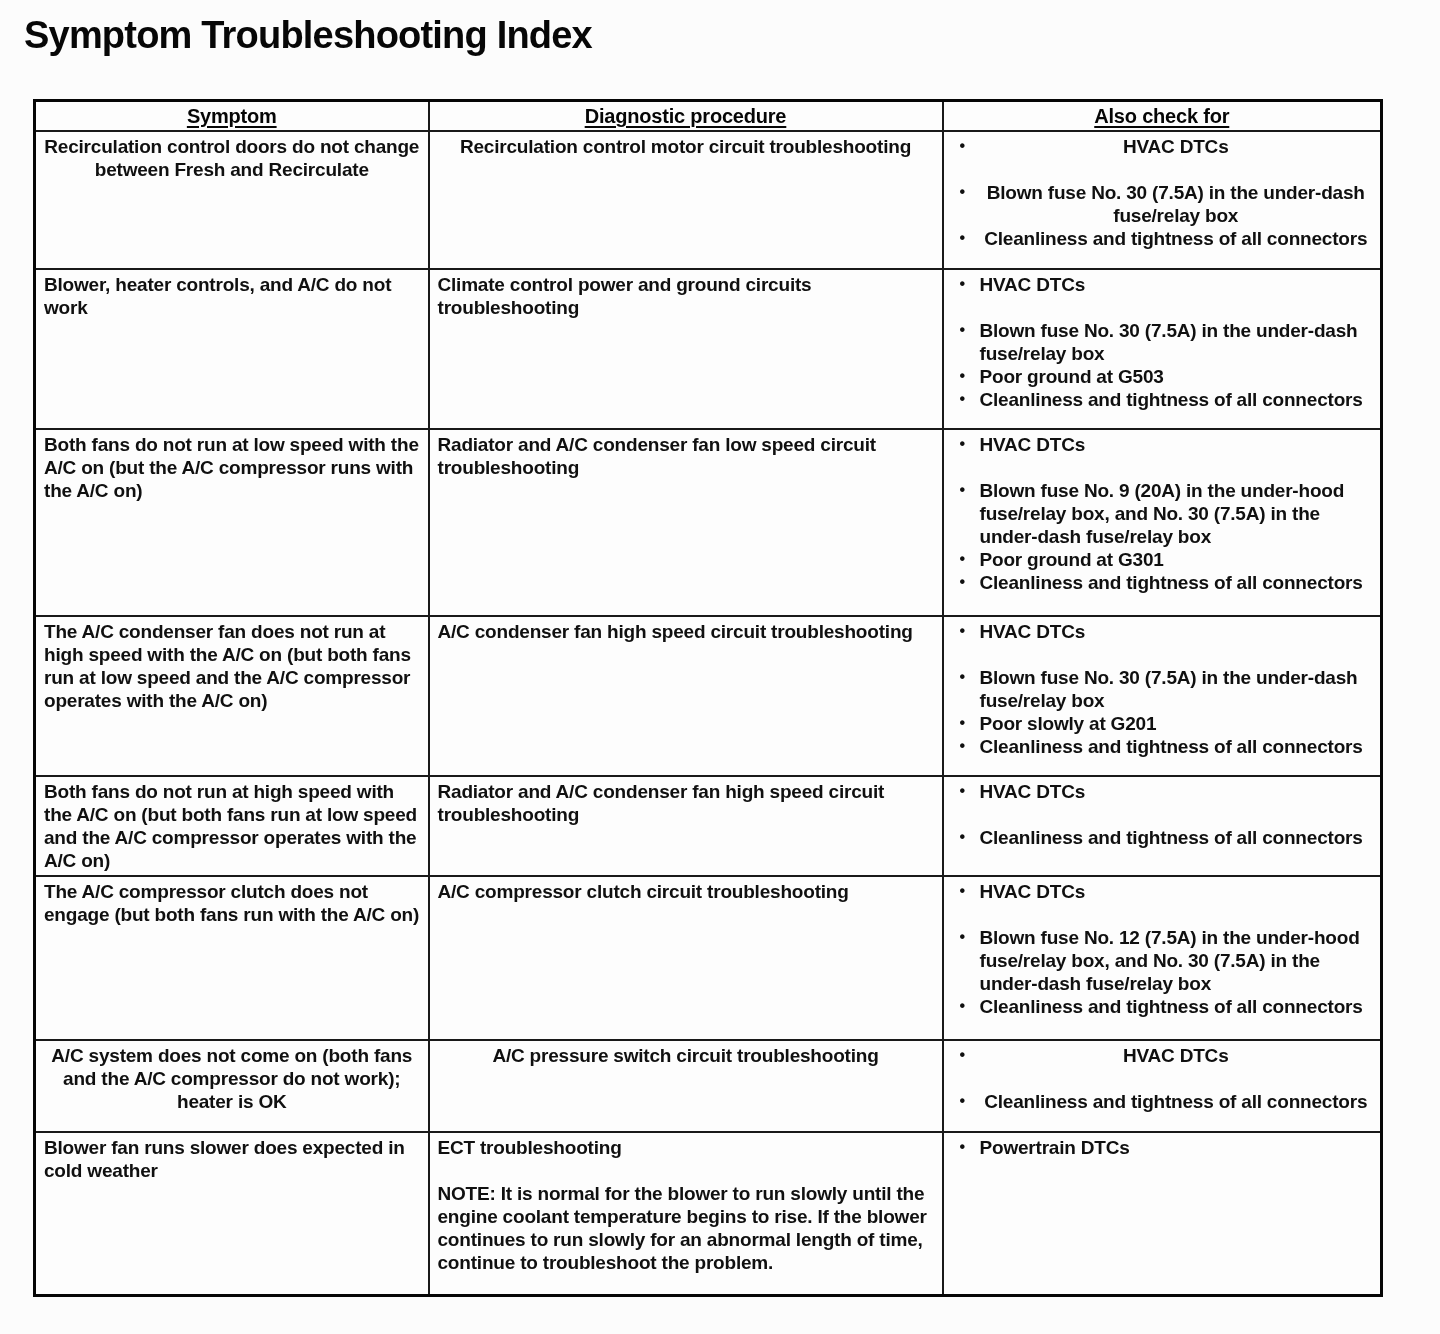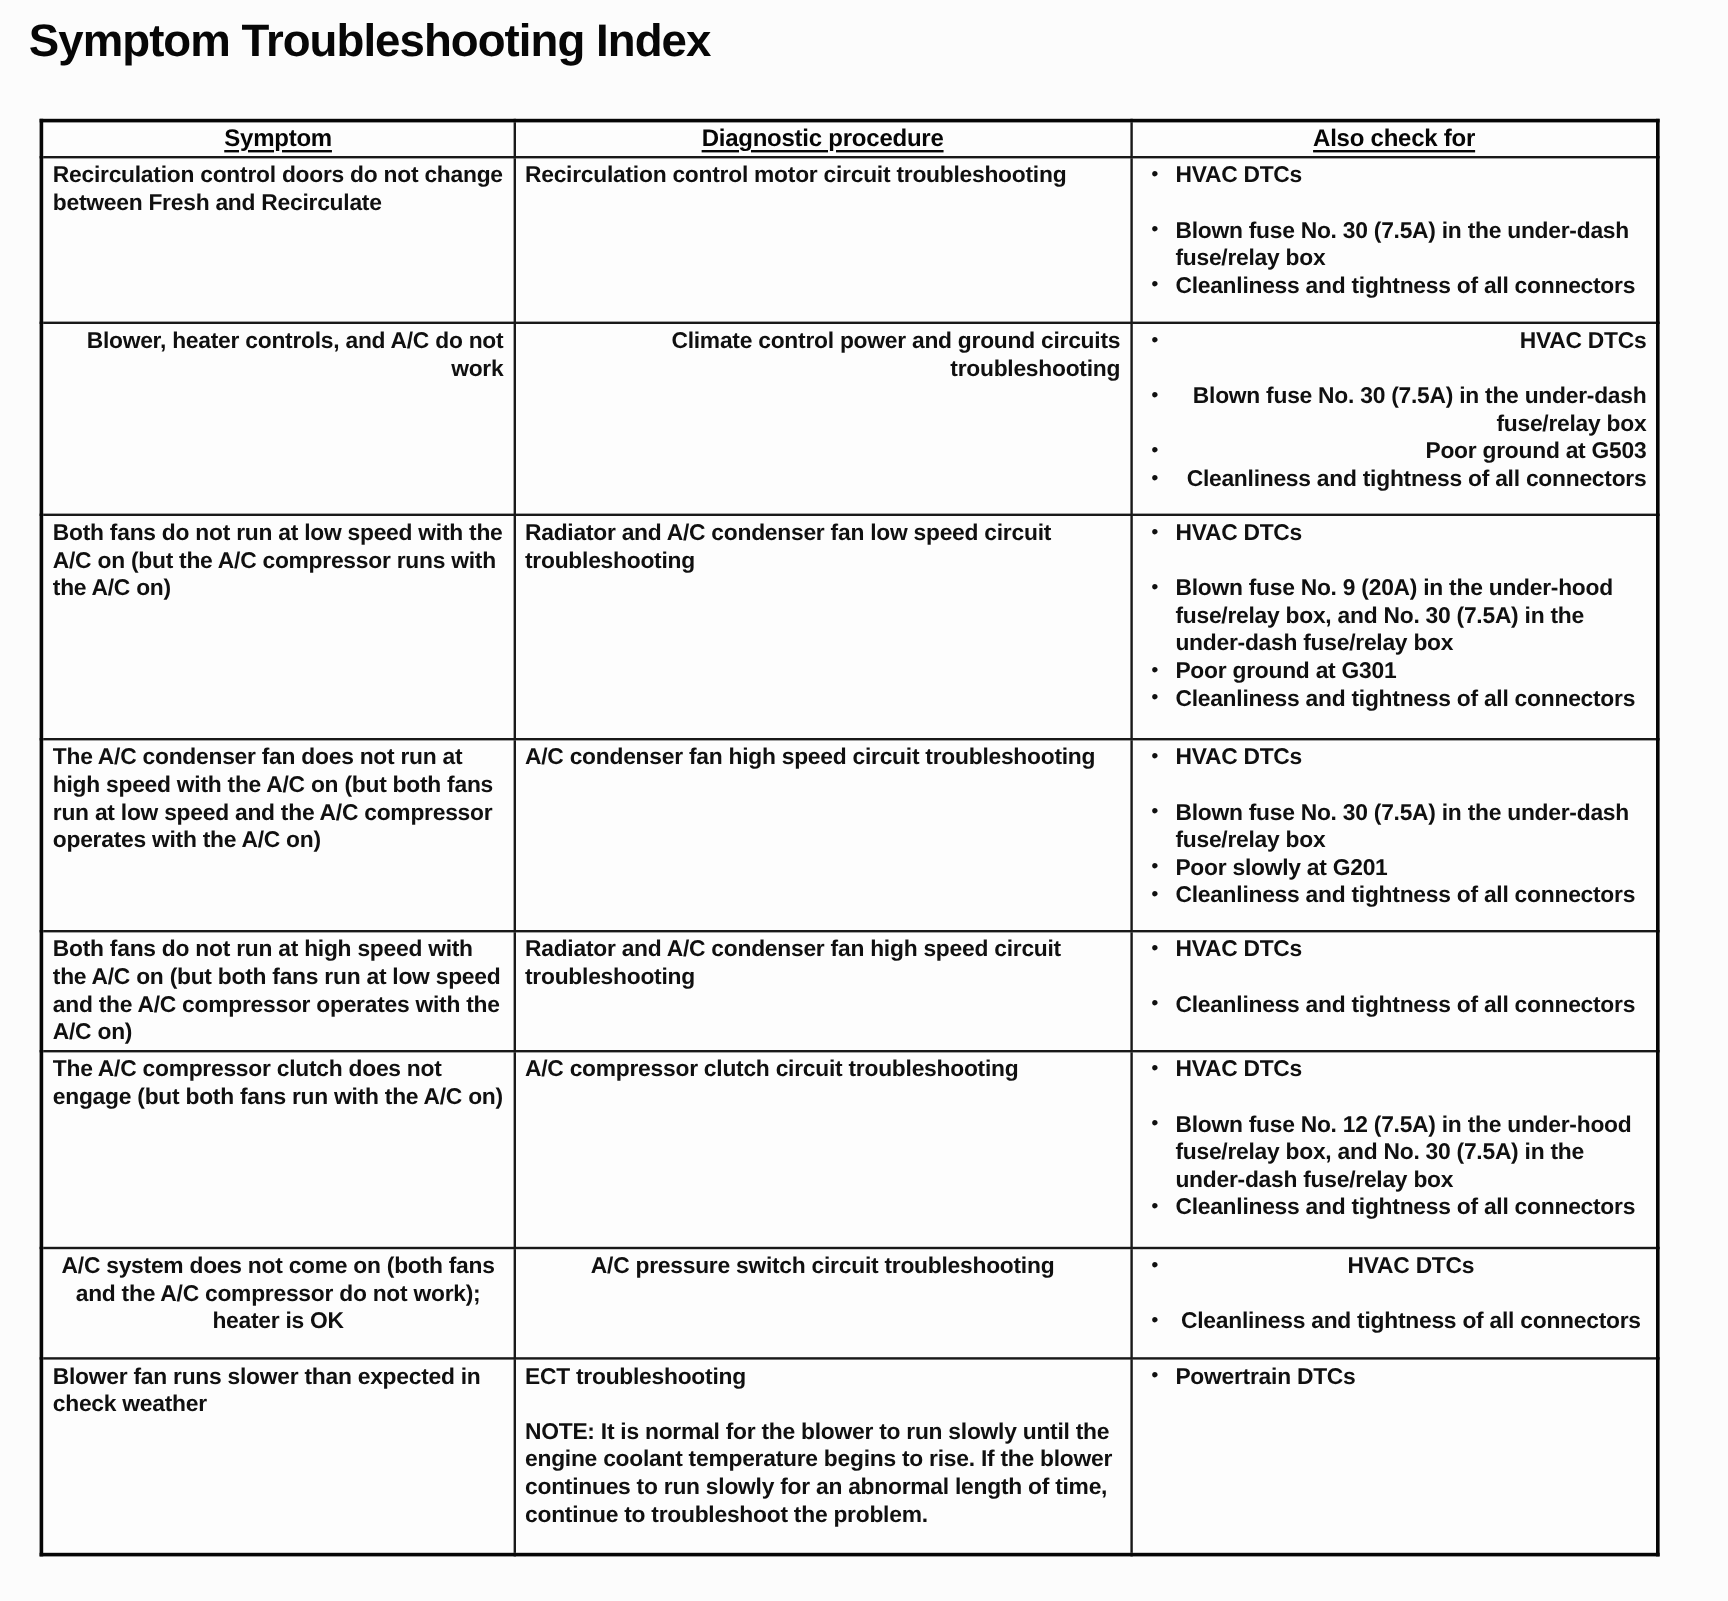--- a/index.html
+++ b/index.html
@@ -63,22 +63,22 @@
   ul.check-list { list-style: none; }
   li.check-item { position: relative; padding-left: 28px; }
   li.check-item:first-child { margin-bottom: 23px; }
   li.check-item .bullet {
     position: absolute;
     left: 8px;
     top: -1px;
     font-size: 16px;
   }
   
-  tbody tr:nth-child(1) > td { height: 138px; }
-  tbody tr:nth-child(2) > td { height: 160px; text-align: right; }
+  tbody tr:nth-child(1) > td { height: 138px; text-align: center; }
+  tbody tr:nth-child(2) > td { height: 160px; }
   tbody tr:nth-child(3) > td { height: 187px; }
   tbody tr:nth-child(4) > td { height: 160px; }
   tbody tr:nth-child(5) > td { height: 94px; margin-left: 17px;  }
   tbody tr:nth-child(6) > td { height: 164px; }
   tbody tr:nth-child(7) > td { height: 92px; text-align: center;  }
   tbody tr:nth-child(8) > td { height: 163px; }
 </style>
 </head>
 <body>
 
@@ -207,21 +207,21 @@
           </td>
           <td class="cell checks-cell">
             <ul class="check-list">
               <li class="check-item"><span class="bullet">•</span><span class="check-text">HVAC DTCs</span></li>
               <li class="check-item"><span class="bullet">•</span><span class="check-text">Cleanliness and tightness of all connectors</span></li>
             </ul>
           </td>
         </tr>
         <tr class="row">
           <td class="cell symptom-cell">
-            <div class="cell-text">Blower fan runs slower than expected in check weather</div>
+            <div class="cell-text">Blower fan runs slower does expected in cold weather</div>
           </td>
           <td class="cell procedure-cell">
             <div class="cell-text">ECT troubleshooting</div>
             <div class="cell-text note-para">NOTE: It is normal for the blower to run slowly until the engine coolant temperature begins to rise. If the blower continues to run slowly for an abnormal length of time, continue to troubleshoot the problem.</div>
           </td>
           <td class="cell checks-cell">
             <ul class="check-list">
               <li class="check-item"><span class="bullet">•</span><span class="check-text">Powertrain DTCs</span></li>
             </ul>
           </td>

